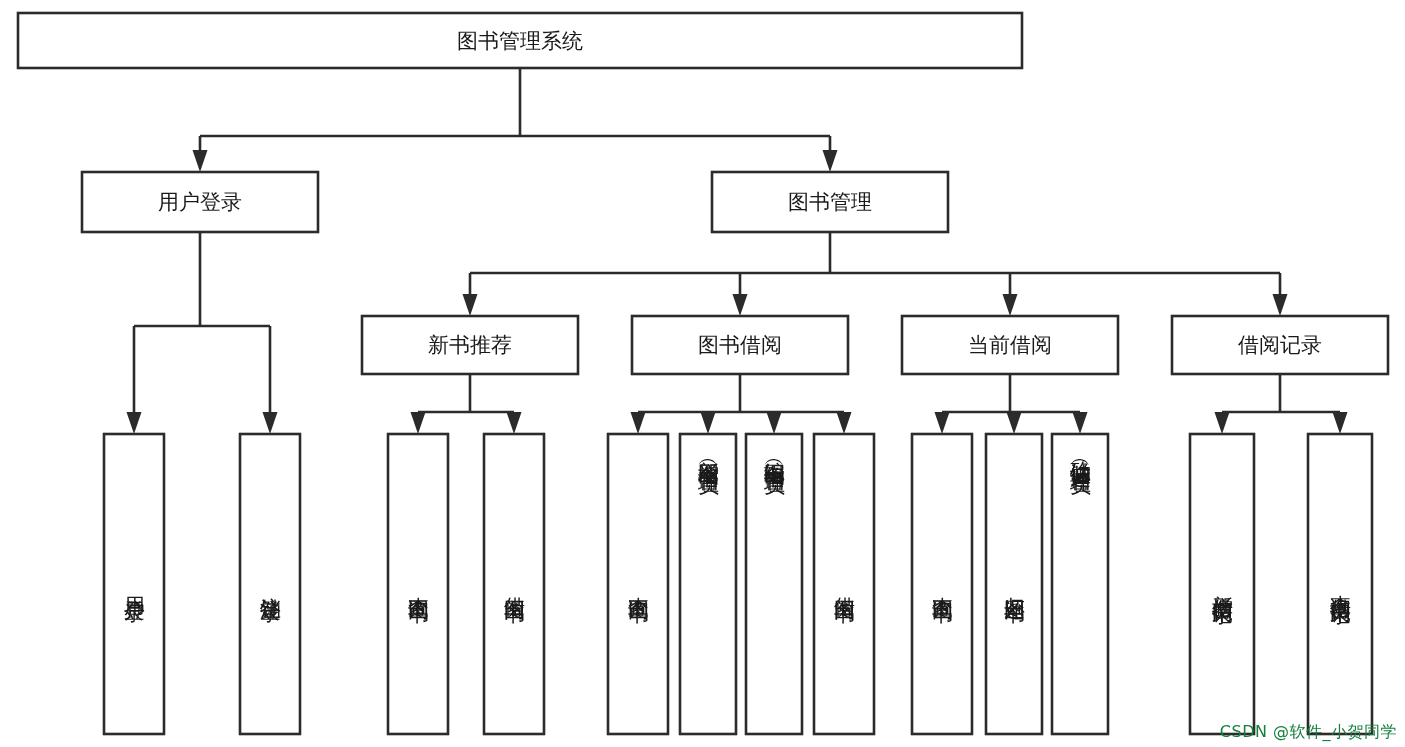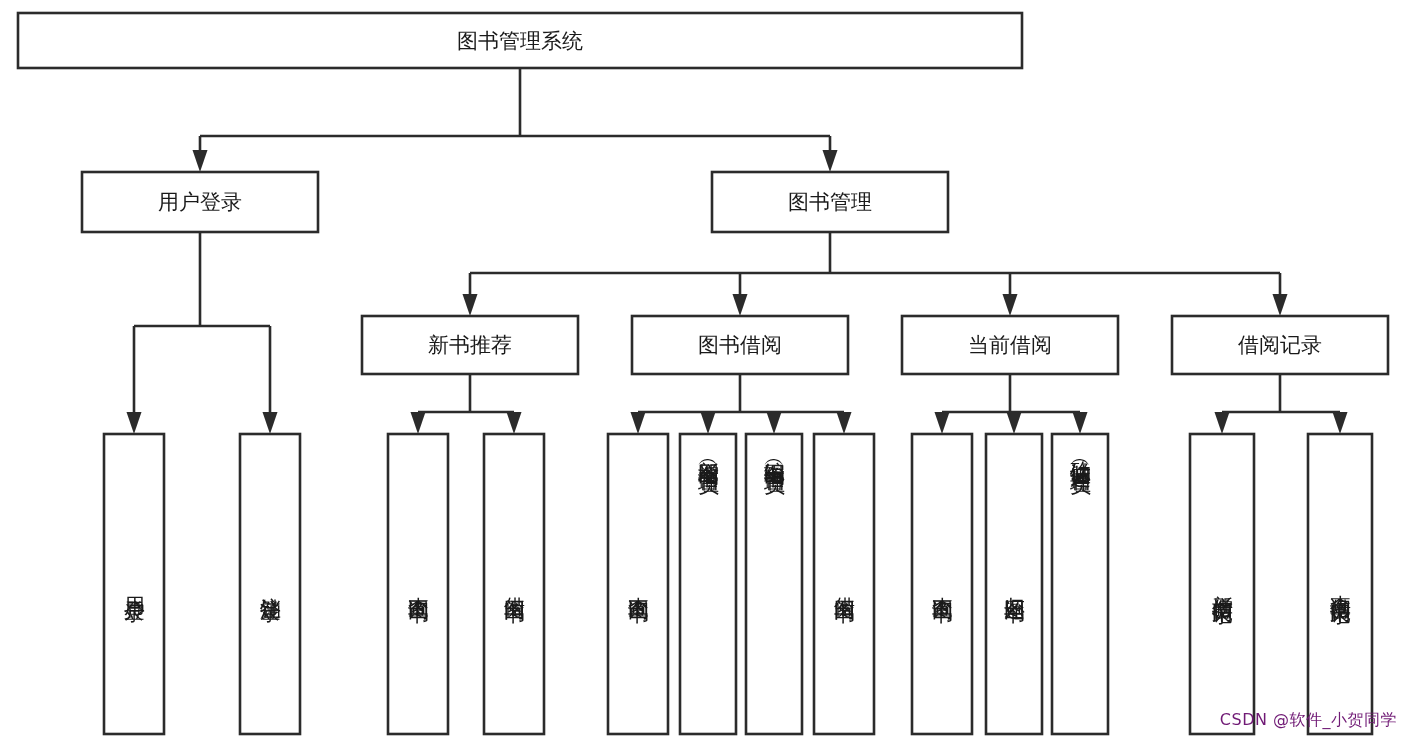--- a/index.html
+++ b/index.html
@@ -61,24 +61,24 @@
     font-size: 21px;
     line-height: 1.18;
     letter-spacing: 2px;
     color: #1a1a1a;
     white-space: nowrap;
     text-align: center;
   }
   .watermark {
     position: absolute;
     right: 8px;
-    bottom: 16px;
+    bottom: 4px;
     font-family: "DejaVu Sans", "Liberation Sans", sans-serif;
     font-size: 16px;
-    color: #701a75;
+    color: #15803d;
     letter-spacing: 0.5px;
     white-space: nowrap;
   }
 </style>
 </head>
 <body>
 
 <div id="diagram-root">
 
   <svg id="flow" viewBox="0 0 1405 747">

